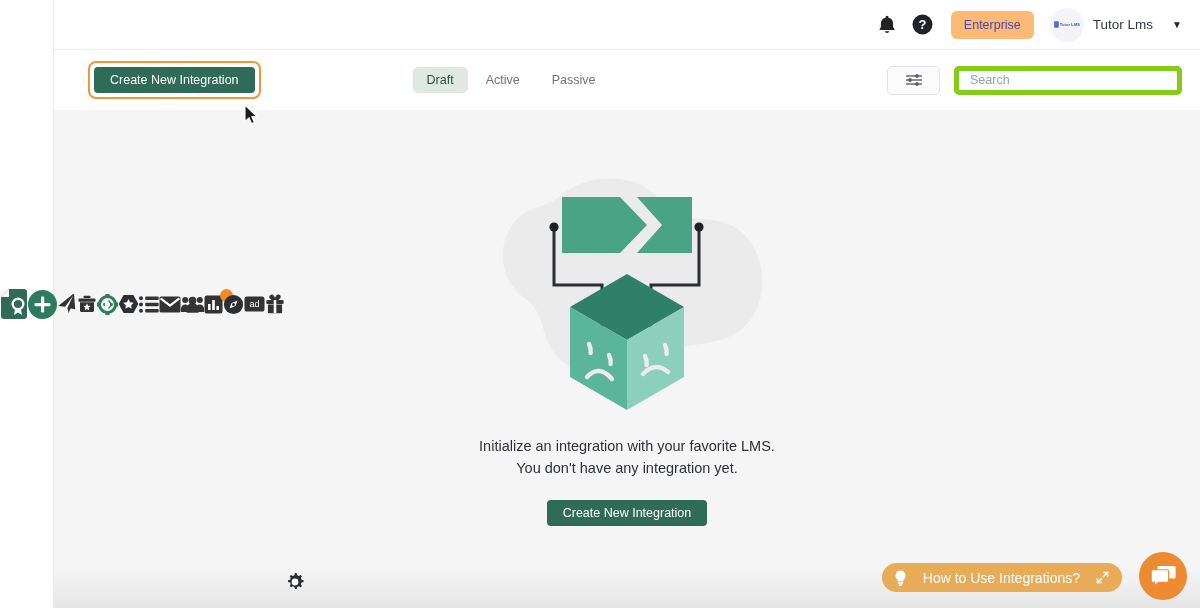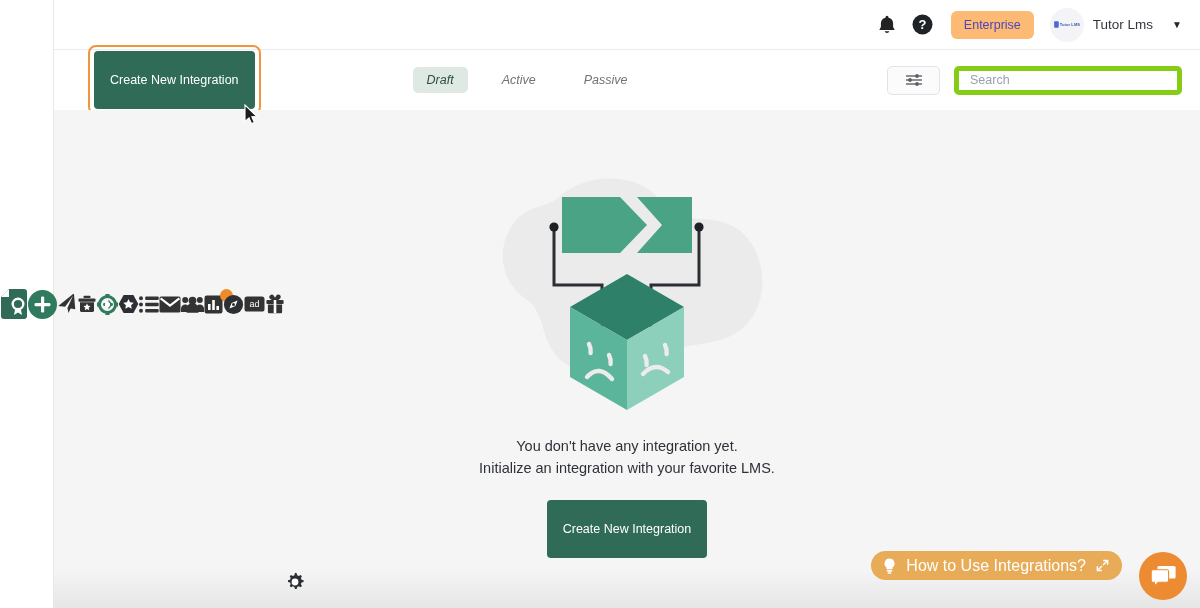--- a/index.html
+++ b/index.html
@@ -87,24 +87,24 @@
     position: relative;
   }
   .btn-focus-ring {
     border: 2px solid #f0953b; border-radius: 8px;
     padding: 4px; display: inline-block;
   }
   .btn-primary {
     background: #2f6b56; color: #ffffff;
     border: none; border-radius: 4px;
     font-size: 12.5px; font-family: inherit;
-    padding: 22px 16px; cursor: pointer;
+    padding: 6px 16px; cursor: pointer;
     white-space: nowrap;
   }
-  .tabs { display: flex; align-items: center; gap: 20px; margin-left: 152px; font-style: italic; }
+  .tabs { display: flex; align-items: center; gap: 4px; margin-left: 152px; }
   .tab {
     font-size: 12.5px; color: #737373;
     padding: 6px 14px; border-radius: 5px; cursor: pointer; white-space: nowrap;
   }
   .tab.active { background: #dfe9e4; color: #2f4f44; }
   .toolbar-right { margin-left: auto; display: flex; align-items: center; gap: 14px; }
   .filter-btn {
     width: 53px; height: 29px;
     border: 1px solid #e3e3e6; border-radius: 5px;
     background: #fbfbfc;
@@ -140,24 +140,24 @@
   .cta-wrap { margin-top: 20px; }
 
   .bottom-fade {
     position: absolute; left: 0; right: 0; bottom: 0; height: 40px;
     background: linear-gradient(to bottom, rgba(245,245,245,0) 0%, #e6e6e6 100%);
     pointer-events: none;
   }
 
   
   .help-pill {
-    position: absolute; right: 78px; bottom: 28px;
+    position: absolute; right: 78px; bottom: 16px;
     height: 29px; background: #e8ab58; color: #ffffff;
-    border-radius: 15px; display: flex; align-items: center; gap: 10px;
-    padding: 0 13px 0 12px; font-size: 16px; cursor: pointer;
+    border-radius: 15px; display: flex; align-items: center; gap: 16px;
+    padding: 0 13px 0 12px; font-size: 14px; cursor: pointer;
     white-space: nowrap; z-index: 20;
   }
   .chat-fab {
     position: absolute; right: 13px; bottom: 8px;
     width: 48px; height: 48px; border-radius: 50%;
     background: #ed8b33;
     display: flex; align-items: center; justify-content: center;
     cursor: pointer; z-index: 20;
   }
 
@@ -375,22 +375,22 @@
         </g>
 
         <g fill="none" stroke="#ececec" stroke-width="4.4" stroke-linecap="round">
           <path d="M168 194 q2.2 4.5 1.6 9"></path>
           <path d="M188 183 q2.2 4.5 1.6 9"></path>
           <path d="M166 212 q12 -13 25 -2"></path>
         </g>
       </svg>
 
       <div class="empty-text-wrap">
+        <div class="empty-line">Initialize an integration with your favorite LMS.</div>
         <div class="empty-line">You don't have any integration yet.</div>
-        <div class="empty-line">Initialize an integration with your favorite LMS.</div>
       </div>
 
       <div class="cta-wrap">
         <button class="btn-primary">Create New Integration</button>
       </div>
 
       <div class="bottom-fade"></div>
     </div>
 
     <div class="help-pill">

